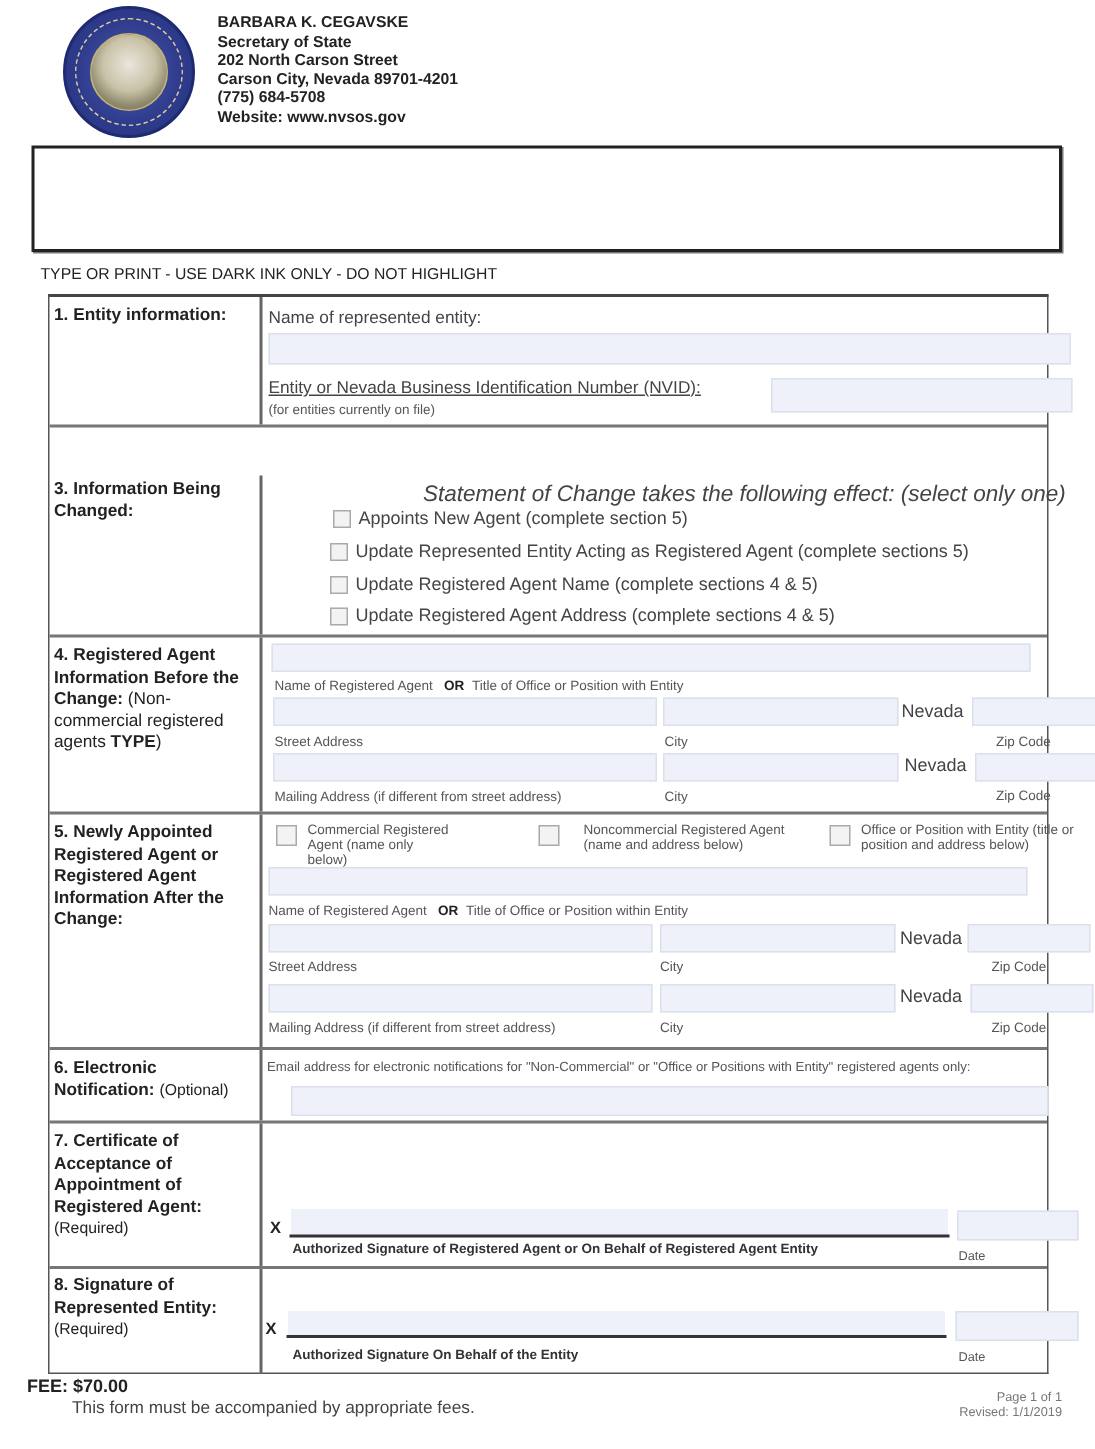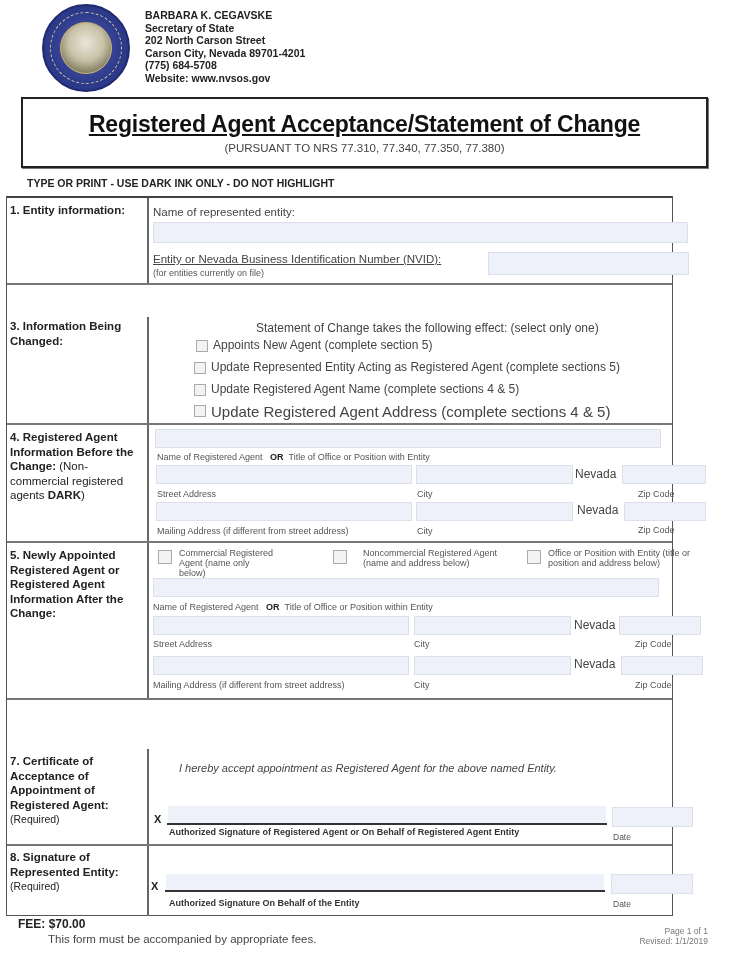--- a/index.html
+++ b/index.html
@@ -28,23 +28,23 @@
       box-shadow: 1px 1px 0 #777;
     }
     .title {
       position: absolute; left: 0; right: 0; top: 12px; text-align: center;
       font-size: 23px; font-weight: bold; text-decoration: underline; color: #111; letter-spacing: -0.2px;
     }
     .subtitle {
       position: absolute; left: 0; right: 0; top: 43px; text-align: center;
       font-size: 11.5px; color: #444;
     }
-    .instruction { left: 27px; top: 177px; font-size: 10.5px; font-weight: bold; color: #222; }
+    .instruction { left: 27px; top: 177px; font-size: 10.5px; font-weight: normal; color: #222; }
 
-    .form { left: 6px; top: 196px; width: 667px; height: 720px; border: 1.5px solid #555; border-top: 2px solid #444; }
+    .form { left: 32px; top: 196px; width: 667px; height: 720px; border: 1.5px solid #555; border-top: 2px solid #444; }
     .row { position: absolute; left: 0; right: 0; border-bottom: 2px solid #777; }
     .row.last { border-bottom: none; }
     .vline { position: absolute; left: 140px; top: 0; bottom: 0; width: 1.5px; background: #666; }
     .lbl { position: absolute; left: 3px; top: 5px; width: 135px; font-size: 11.5px; font-weight: bold; line-height: 14.6px; color: #222; }
     .lbl .norm { font-weight: normal; }
     .lbl .small { font-weight: normal; font-size: 10.5px; }
     .txt { position: absolute; font-size: 11.5px; color: #444; white-space: nowrap; }
     .tiny { position: absolute; font-size: 9px; color: #555; white-space: nowrap; }
     .tiny b { color: #222; text-align: center; }
     .field { position: absolute; background: #eef0fa; border: 1px solid #dcdfec; }
@@ -70,56 +70,54 @@
 <div class="abs header-info">
   <div>BARBARA K. CEGAVSKE</div>
   <div>Secretary of State</div>
   <div>202 North Carson Street</div>
   <div>Carson City, Nevada 89701-4201</div>
   <div>(775) 684-5708</div>
   <div>Website:  www.nvsos.gov</div>
 </div>
 
 <div class="abs title-box">
-  <div class="title">Registered Agent Acceptance/Statement of Change</div>
-  <div class="subtitle">(PURSUANT TO NRS 77.310, 77.340, 77.350, 77.380)</div>
 </div>
 
 <div class="abs instruction">TYPE OR PRINT - USE DARK INK ONLY - DO NOT HIGHLIGHT</div>
 
 <div class="abs form">
 
   <div class="row" style="top:0; height:87px;">
     <div class="vline"></div>
     <div class="lbl">1.  Entity information:</div>
     <div class="txt" style="left:146px; top:8px;text-align:center;">Name of represented entity:</div>
     <div class="field" style="left:146px; top:24px; width:535px; height:21px;"></div>
     <div class="txt" style="left:146px; top:55px;text-decoration:underline;">Entity or Nevada Business Identification Number (NVID):</div>
     <div class="tiny" style="left:146px; top:70px;">(for entities currently on file)</div>
     <div class="field" style="left:481px; top:54px; width:201px; height:23px;"></div>
   </div>
 
 
   <div class="row" style="top:119px; height:108px;">
     <div class="vline"></div>
     <div class="lbl" style="top:2px;">3. Information Being Changed:</div>
-    <div class="txt" style="left:249px; top:4px; font-size:12px;">Statement of Change takes the following effect: (select only one)</div>
+    <div class="txt" style="left:249px; top:4px; font-size:15px;font-style:italic;">Statement of Change takes the following effect: (select only one)</div>
     <div class="cb" style="left:189px; top:23px;"></div>
     <div class="txt" style="left:206px; top:21px; font-size:12px;">Appoints New Agent (complete section 5)</div>
     <div class="cb" style="left:187px; top:45px;"></div>
     <div class="txt" style="left:204px; top:43px; font-size:12px;">Update Represented Entity Acting as Registered Agent (complete sections 5)</div>
     <div class="cb" style="left:187px; top:67px;"></div>
     <div class="txt" style="left:204px; top:65px; font-size:12px;">Update Registered Agent Name (complete sections 4 &amp; 5)</div>
     <div class="cb" style="left:187px; top:88px;"></div>
-    <div class="txt" style="left:204px; top:86px; font-size:15px;">Update Registered Agent Address (complete sections 4 &amp; 5)</div>
+    <div class="txt" style="left:204px; top:86px; font-size:12px;">Update Registered Agent Address (complete sections 4 &amp; 5)</div>
   </div>
 
   <div class="row" style="top:227px; height:118px;">
     <div class="vline"></div>
-    <div class="lbl"><span>4. Registered Agent Information Before the Change:</span> <span class="norm">(Non-commercial registered agents </span><span>DARK</span><span class="norm">)</span></div>
+    <div class="lbl"><span>4. Registered Agent Information Before the Change:</span> <span class="norm">(Non-commercial registered agents </span><span>TYPE</span><span class="norm">)</span></div>
     <div class="field" style="left:148px; top:4px; width:506px; height:19px;"></div>
     <div class="tiny" style="left:150px; top:27px;"><span>Name of Registered Agent</span>&nbsp;&nbsp;&nbsp;<b>OR</b>&nbsp;&nbsp;<span>Title of Office or Position with Entity</span></div>
     <div class="field" style="left:149px; top:40px; width:256px; height:19px;"></div>
     <div class="field" style="left:409px; top:40px; width:157px; height:19px;"></div>
     <div class="txt" style="left:568px; top:42px; font-size:12px;">Nevada</div>
     <div class="field" style="left:615px; top:40px; width:84px; height:19px;"></div>
     <div class="tiny" style="left:150px; top:64px;">Street Address</div>
     <div class="tiny" style="left:410px; top:64px;">City</div>
     <div class="tiny" style="left:631px; top:64px;">Zip Code</div>
     <div class="field" style="left:149px; top:77px; width:256px; height:19px;"></div>
@@ -151,25 +149,30 @@
     <div class="tiny" style="left:628px; top:96px;">Zip Code</div>
     <div class="field" style="left:146px; top:113px; width:256px; height:19px;"></div>
     <div class="field" style="left:407px; top:113px; width:157px; height:19px;"></div>
     <div class="txt" style="left:567px; top:114px; font-size:12px;">Nevada</div>
     <div class="field" style="left:614px; top:113px; width:82px; height:19px;"></div>
     <div class="tiny" style="left:146px; top:137px;">Mailing Address (if different from street address)</div>
     <div class="tiny" style="left:407px; top:137px;">City</div>
     <div class="tiny" style="left:628px; top:137px;">Zip Code</div>
   </div>
 
+  <div class="row" style="top:502px; height:49px;">
+    <div class="vline"></div>
+    <div class="lbl"><span>6.  Electronic Notification:</span> <span class="small">(Optional)</span></div>
+    <div class="tiny" style="left:145px; top:6px; font-size:8.8px;">Email address for electronic notifications for "Non-Commercial" or "Office or Positions with Entity" registered agents only:</div>
+    <div class="field" style="left:161px; top:24px; width:505px; height:20px;"></div>
+  </div>
 
   <div class="row" style="top:551px; height:97px;">
     <div class="vline"></div>
     <div class="lbl"><span>7. Certificate of Acceptance of Appointment of Registered Agent:</span><br><span class="small">(Required)</span></div>
-    <div class="txt italic" style="left:172px; top:13px; font-size:11px;">I hereby accept appointment as Registered Agent for the above named Entity.</div>
     <div class="x" style="left:147px; top:64px;">X</div>
     <div class="field" style="left:161px; top:57px; width:438px; height:17px; border:none;"></div>
     <div class="sigline" style="left:160px; top:74px; width:440px;"></div>
     <div class="siglbl" style="left:162px; top:78px;">Authorized Signature of Registered Agent or On Behalf of Registered Agent Entity</div>
     <div class="field" style="left:605px; top:58px; width:81px; height:20px;"></div>
     <div class="tiny" style="left:606px; top:83px; font-size:8.5px;">Date</div>
   </div>
 
   <div class="row last" style="top:648px; height:70px;">
     <div class="vline"></div>

